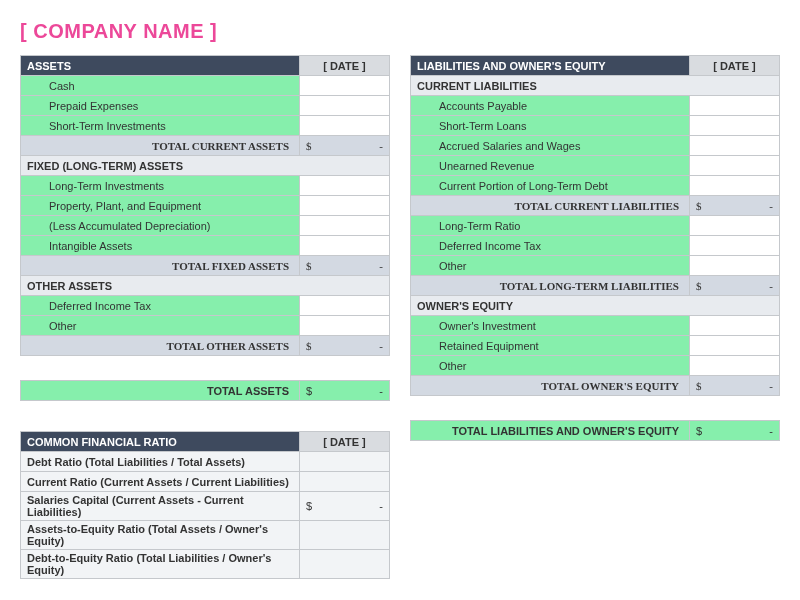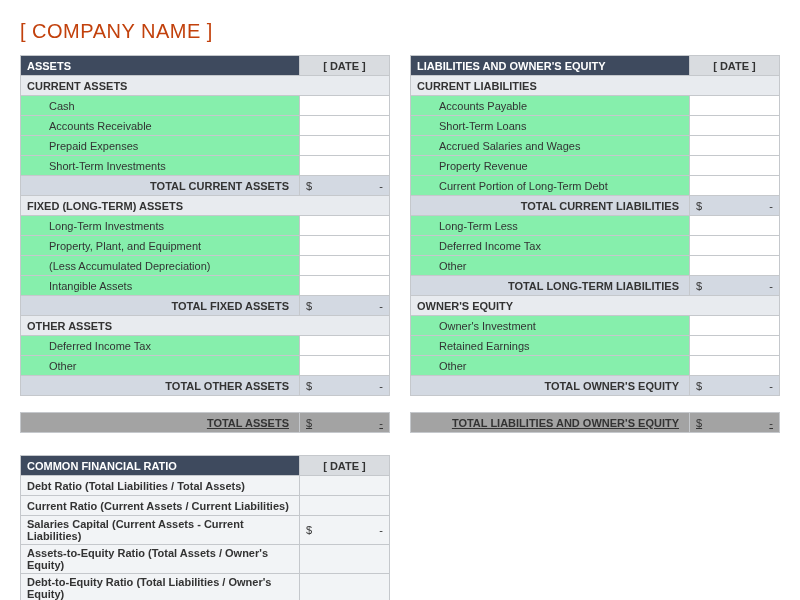--- a/index.html
+++ b/index.html
@@ -5,36 +5,36 @@
   * { box-sizing: border-box; margin: 0; padding: 0; }
   body {
     font-family: "Segoe UI", Arial, sans-serif;
     background: #fff;
     padding: 20px;
     font-size: 11px;
     color: #333;
   }
   .company-title {
     font-size: 20px;
-    font-weight: normal;
-    color: #c2410c;
+    font-weight: bold;
+    color: #ec4899;
     margin-bottom: 12px;
     letter-spacing: 0.5px;
   }
   .columns {
     display: flex;
     gap: 20px;
   }
   .col {
     flex: 1;
   }
   table {
     width: 100%;
     border-collapse: collapse;
-    margin-bottom: 16px;
+    margin-bottom: 24px;
   }
   td, th {
     border: 1px solid #c5c8cc;
     padding: 2px 6px;
     height: 20px;
     vertical-align: middle;
     text-align: left;
   }
   .hdr-row td, .hdr-row th {
     background: #3e4a5e;
@@ -54,32 +54,32 @@
   .line-row td.label {
     padding-left: 28px;
     background: #86efac;
   }
   .line-row td.val {
     background: #fff;
   }
   .total-row td {
     background: #d3d9e2;
     font-weight: bold;
+    font-family: Liberation Serif, serif;
   }
   .total-row td.label {
     text-align: right;
     padding-right: 10px;
   }
   .total-row td.val {
     font-weight: normal;
   }
   .grand-row td {
-    background: #a3a3a3;
-    font-weight: bold;
-    text-decoration: underline;
+    background: #86efac;
+    font-weight: bold;
   }
   .grand-row td.label {
     text-align: right;
     padding-right: 10px;
   }
   .val, .date-cell { width: 90px; }
   .currency-val {
     display: flex;
     justify-content: space-between;
     font-weight: normal;
@@ -99,29 +99,22 @@
 
   <div class="col">
     <table>
       <tbody>
           <tr class="hdr-row">
         <td>ASSETS</td>
         <td class="date-cell">[ DATE ]</td>
       </tr>
       </tbody>
         <tbody id="assets-body">
-          <tr class="section-row">
-            <td colspan="2">CURRENT ASSETS</td>
-          </tr>
           <tr class="line-row">
         <td class="label">Cash</td>
-        <td class="val"></td>
-          </tr>
-          <tr class="line-row">
-        <td class="label">Accounts Receivable</td>
         <td class="val"></td>
           </tr>
           <tr class="line-row">
         <td class="label">Prepaid Expenses</td>
         <td class="val"></td>
           </tr>
           <tr class="line-row">
         <td class="label">Short-Term Investments</td>
         <td class="val"></td>
           </tr>
@@ -276,38 +269,38 @@
           </tr>
           <tr class="line-row">
         <td class="label">Short-Term Loans</td>
         <td class="val"></td>
           </tr>
           <tr class="line-row">
         <td class="label">Accrued Salaries and Wages</td>
         <td class="val"></td>
           </tr>
           <tr class="line-row">
-        <td class="label">Property Revenue</td>
+        <td class="label">Unearned Revenue</td>
         <td class="val"></td>
           </tr>
           <tr class="line-row">
         <td class="label">Current Portion of Long-Term Debt</td>
         <td class="val"></td>
           </tr>
           <tr class="total-row">
       <td class="label">TOTAL CURRENT LIABILITIES</td>
       <td class="val">
         <div class="currency-val">
                 <span>$</span>
                 <span>-</span>
               </div>
       </td>
           </tr>
           <tr class="line-row">
-        <td class="label">Long-Term Less</td>
+        <td class="label">Long-Term Ratio</td>
         <td class="val"></td>
           </tr>
           <tr class="line-row">
         <td class="label">Deferred Income Tax</td>
         <td class="val"></td>
           </tr>
           <tr class="line-row">
         <td class="label">Other</td>
         <td class="val"></td>
           </tr>
@@ -321,21 +314,21 @@
       </td>
           </tr>
           <tr class="section-row">
             <td colspan="2">OWNER'S EQUITY</td>
           </tr>
           <tr class="line-row">
         <td class="label">Owner's Investment</td>
         <td class="val"></td>
           </tr>
           <tr class="line-row">
-        <td class="label">Retained Earnings</td>
+        <td class="label">Retained Equipment</td>
         <td class="val"></td>
           </tr>
           <tr class="line-row">
         <td class="label">Other</td>
         <td class="val"></td>
           </tr>
           <tr class="total-row">
       <td class="label">TOTAL OWNER'S EQUITY</td>
       <td class="val">
         <div class="currency-val">

